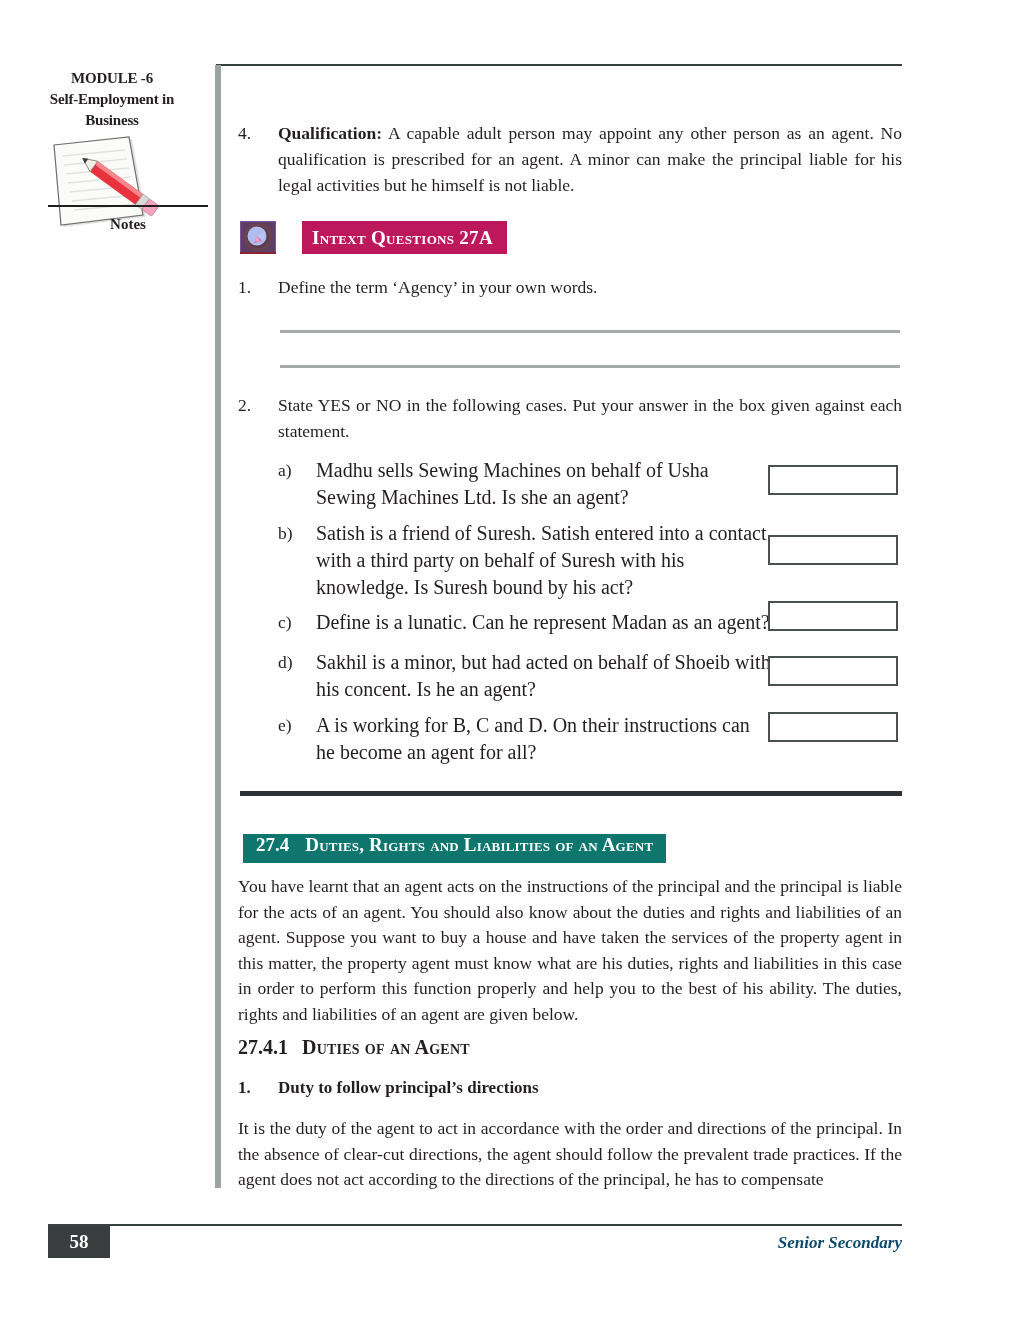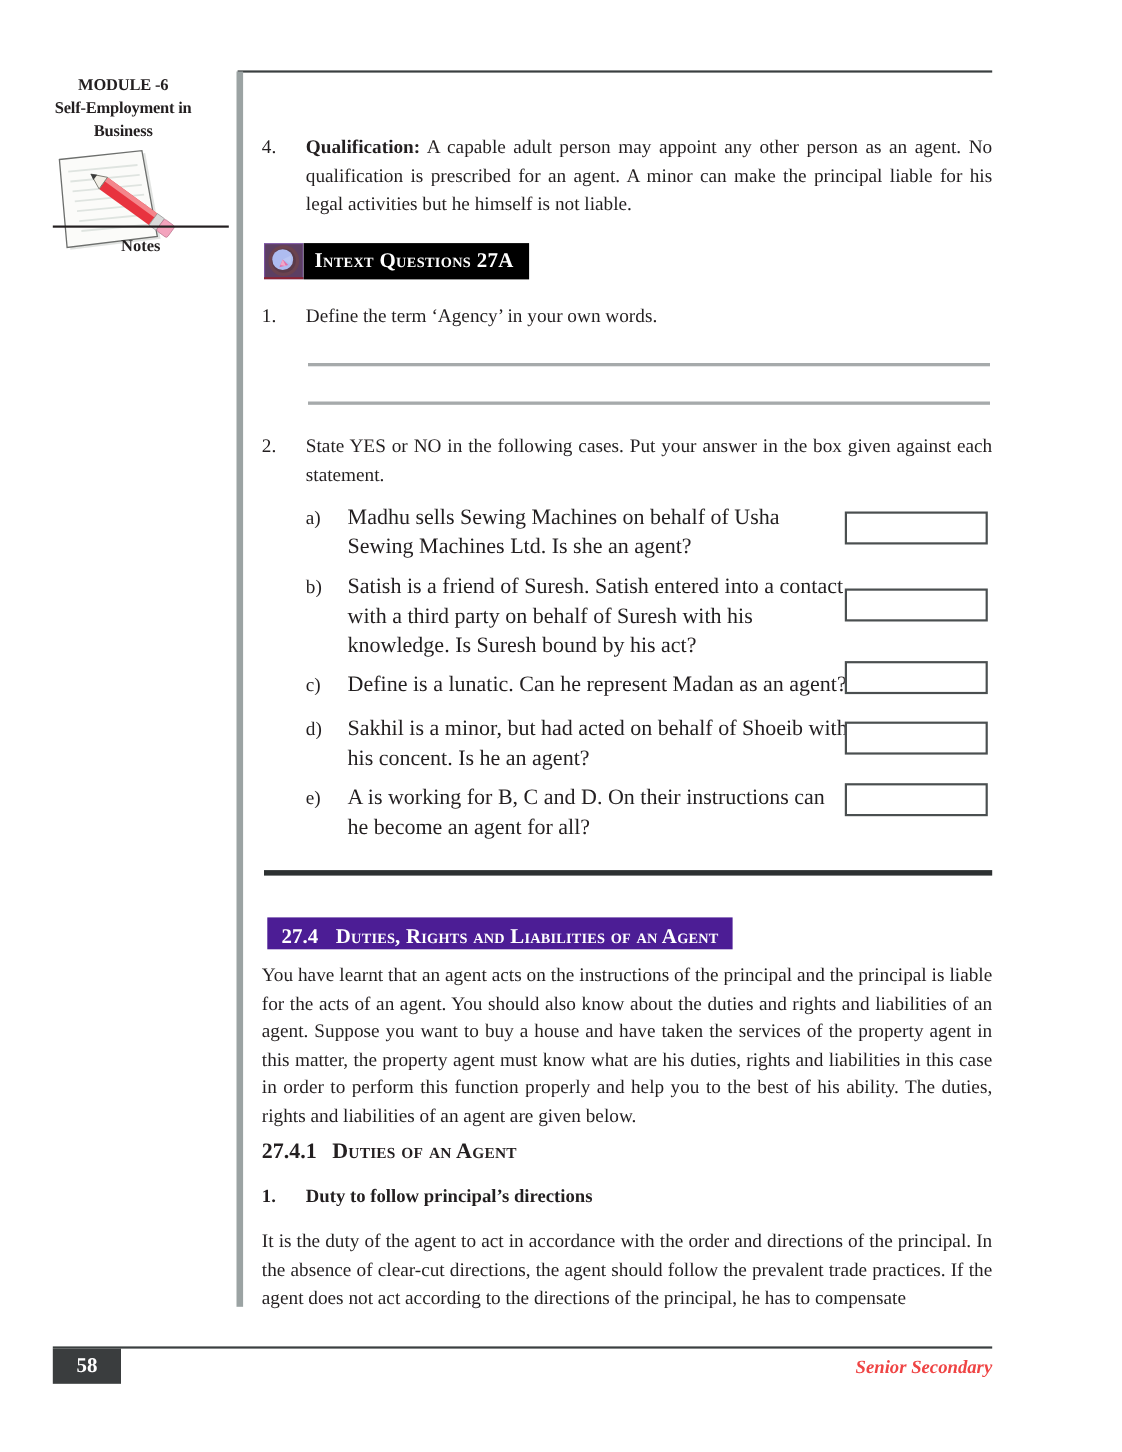--- a/index.html
+++ b/index.html
@@ -122,31 +122,32 @@
     align-items: stretch;
     height: 33px;
   }
   .intext-icon {
     width: 36px;
     height: 33px;
     flex: none;
     display: block;
   }
   .intext-label {
-    background: #000000;
+    background: #be185d;
     color: #ffffff;
     padding: 0 14px 0 10px;
     display: flex;
     align-items: center;
     font-family: "Liberation Serif", "DejaVu Serif", serif;
     font-variant: small-caps;
     font-weight: bold;
     font-size: 19px;
     letter-spacing: 0.3px;
     white-space: nowrap;
+    margin-left: 26px;
   }
 
   
   .q1 {
     position: absolute;
     left: 238px;
     top: 274px;
     width: 664px;
     display: flex;
   }
@@ -206,25 +207,25 @@
     width: 662px;
     height: 5px;
     background: #2d3132;
   }
 
   
   .section-bar {
     position: absolute;
     left: 243px;
     top: 834px;
-    background: #4c1d95;
+    background: #0f766e;
     color: #ffffff;
     height: 29px;
     display: flex;
-    align-items: flex-end;
+    align-items: flex-start;
     padding: 0 13px;
     box-sizing: border-box;
   }
   .section-num {
     font-weight: bold;
     font-size: 19px;
     margin-right: 16px;
   }
   .section-name {
     font-variant: small-caps;
@@ -314,21 +315,21 @@
     font-weight: bold;
     font-size: 19px;
   }
   .footer-right {
     position: absolute;
     right: 118px;
     top: 1233px;
     font-weight: bold;
     font-style: italic;
     font-size: 17px;
-    color: #ef4444;
+    color: #0c4a6e;
     white-space: nowrap;
   }
 </style>
 </head>
 <body>
 
 <div id="page">
 
   <div class="module-block">
     <div class="module-title">

